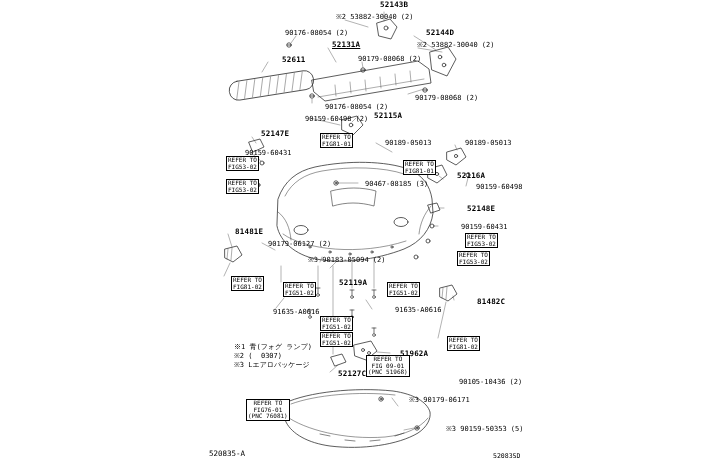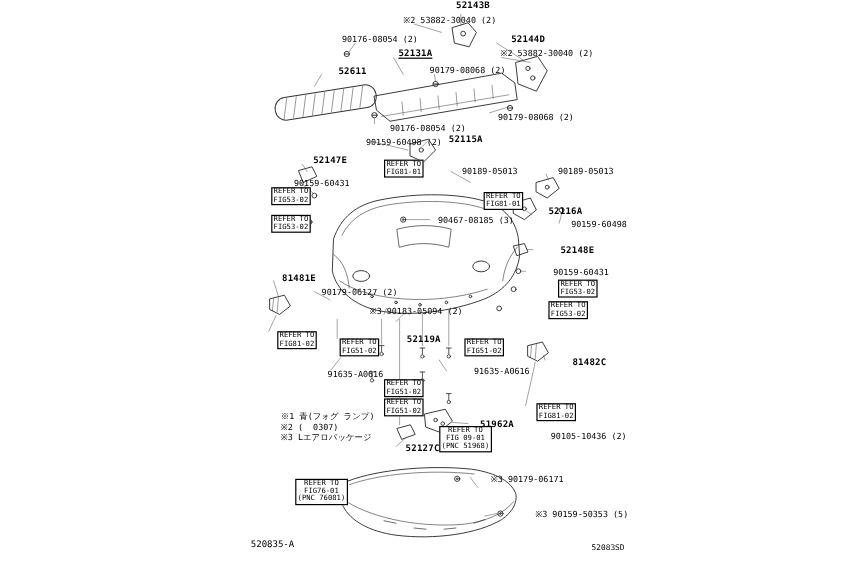--- a/index.html
+++ b/index.html
@@ -285,21 +285,21 @@
       <div class="lbl box" style="left: 424px; top: 336px;">REFER TO
 FIG81-02</div>
       <div class="lbl bold" style="left: 377px; top: 350px;">51962A</div>
       <div class="lbl" style="left: 211px; top: 343px;">※1 青(フォグ ランプ)</div>
       <div class="lbl" style="left: 211px; top: 352px; text-align: right;">※2 (  0307)</div>
       <div class="lbl" style="left: 211px; top: 361px;">※3 Lエアロパッケージ</div>
       <div class="lbl bold" style="left: 315px; top: 370px;">52127C</div>
       <div class="lbl box" style="left: 343px; top: 355px;">REFER TO
 FIG 09-01
 (PNC 51968)</div>
-      <div class="lbl" style="left: 392px; top: 360px; padding-left: 44px;">90105-10436 (2)</div>
+      <div class="lbl" style="left: 392px; top: 378px; padding-left: 44px;">90105-10436 (2)</div>
       <div class="lbl" style="left: 386px; top: 396px;">※3 90179-06171</div>
       <div class="lbl box" style="left: 223px; top: 399px;">REFER TO
 FIG76-01
 (PNC 76081)</div>
       <div class="lbl" style="left: 423px; top: 425px;">※3 90159-50353 (5)</div>
     </div>
 
   <div class="footer" style="left:190px; top:449px">520835-A</div>
   <div class="footer" style="left:474px; top:452px; font-size:6.5px">52083SD</div>
 </div>

